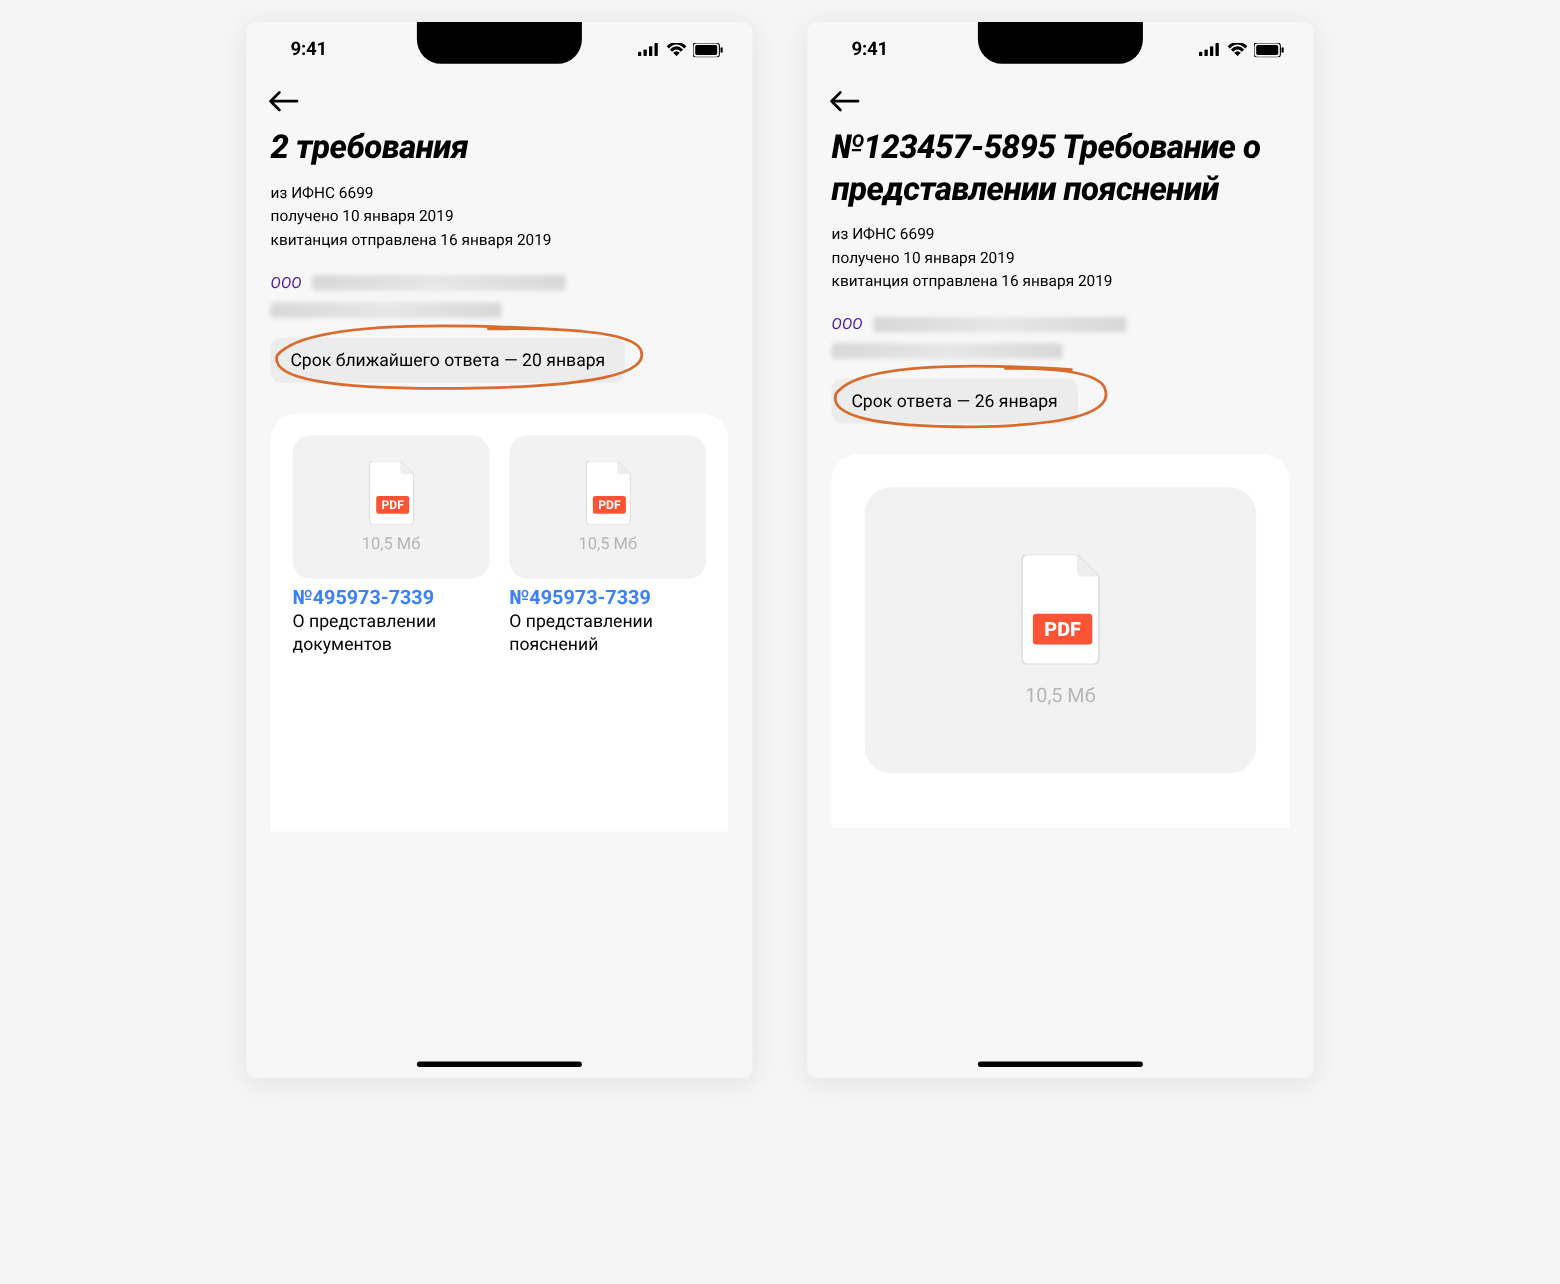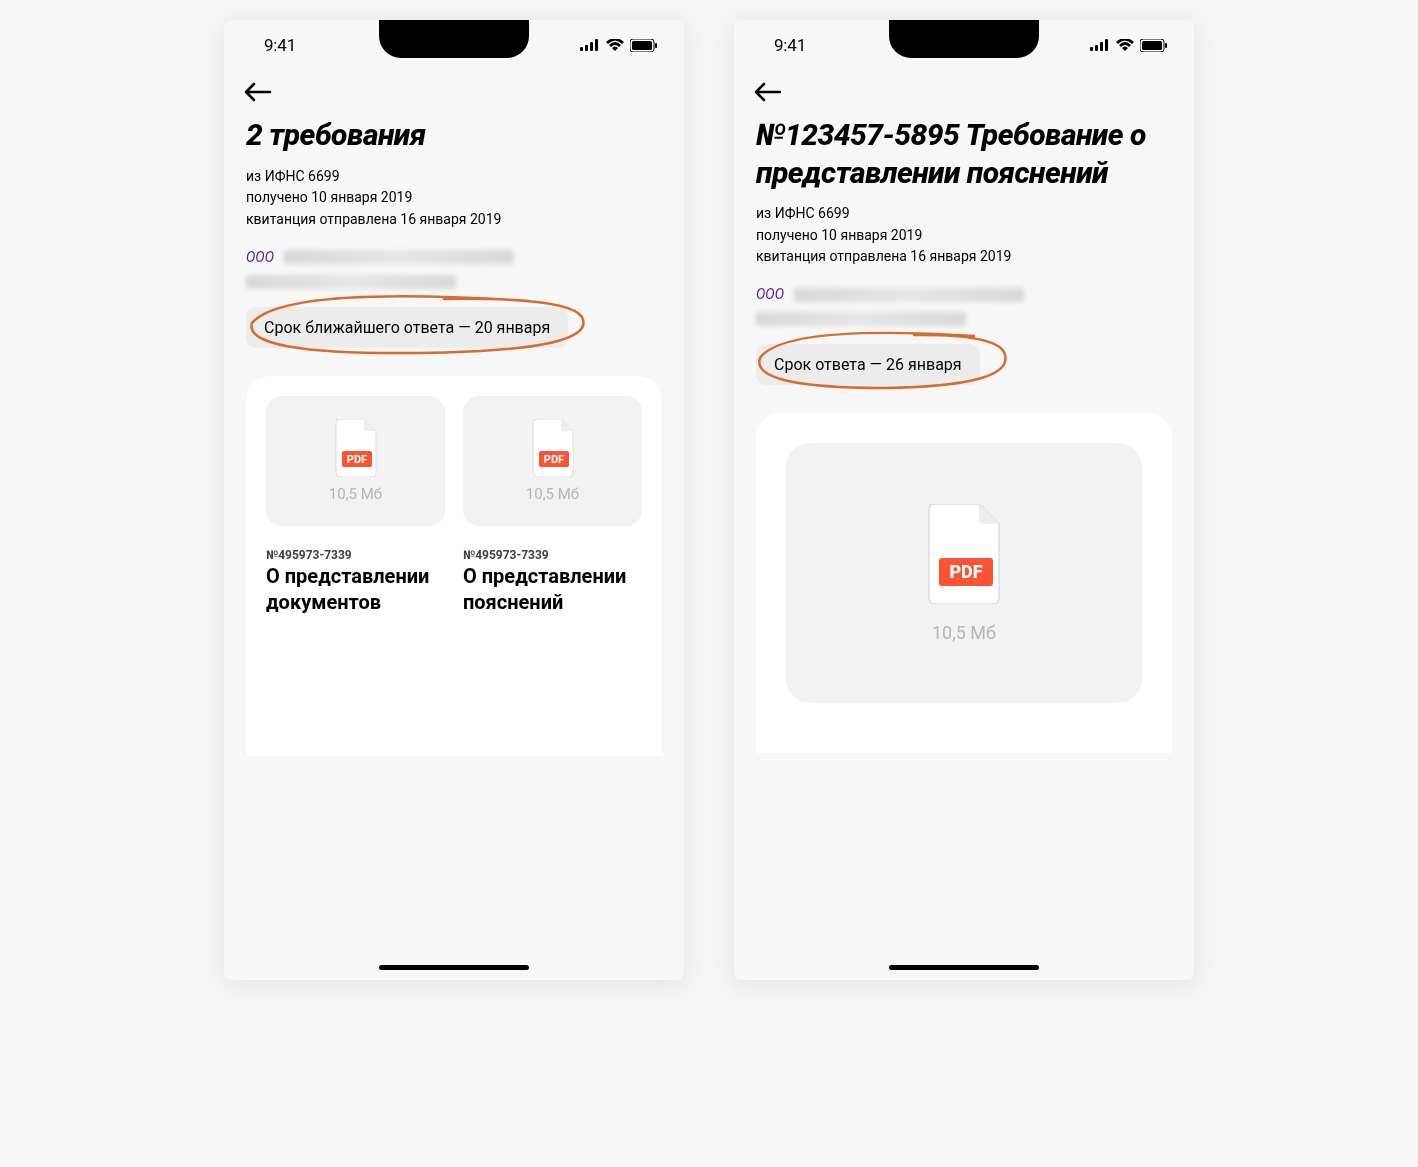--- a/index.html
+++ b/index.html
@@ -21,21 +21,21 @@
       box-shadow: 0 4px 24px rgba(0,0,0,0.08);
       position: relative;
       overflow: hidden;
     }
     .status-bar {
       height: 50px;
       display: flex;
       justify-content: space-between;
       align-items: center;
       padding: 0 26px 0 40px;
-      font-weight: 400;
+      font-weight: 700;
       font-size: 17px;
       color: #000;
     }
     .status-time { letter-spacing: -0.2px; }
     .status-icons { display: flex; gap: 6px; align-items: center; }
     .notch {
       position: absolute;
       top: 0;
       left: 50%;
       transform: translateX(-50%);
@@ -125,29 +125,29 @@
       flex-direction: column;
       align-items: center;
       justify-content: center;
       gap: 8px;
     }
     .doc-size {
       font-size: 15px;
       color: #b5b5b5;
     }
     .doc-title {
-      font-size: 12px;
+      font-size: 18px;
       font-weight: 700;
-      color: #404040;
-      margin-top: 22px;
+      color: #3b82f6;
+      margin-top: 6px;
       line-height: 1.3;
     }
     .doc-subtitle {
-      font-size: 20px;
-      font-weight: 700;
+      font-size: 16px;
+      font-weight: 400;
       color: #000;
       line-height: 1.3;
     }
     .single-panel {
       margin-top: 28px;
       background: #fff;
       border-radius: 24px 24px 0 0;
       padding: 30px;
       min-height: 340px;
     }

